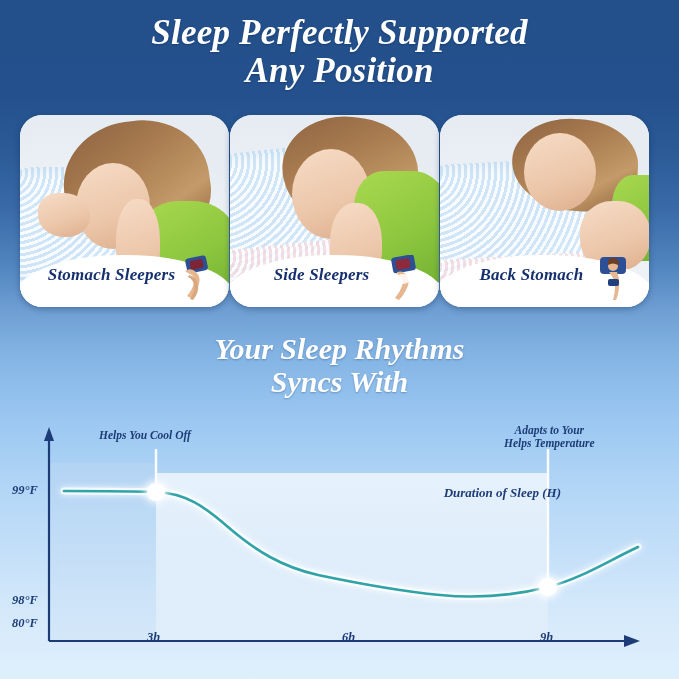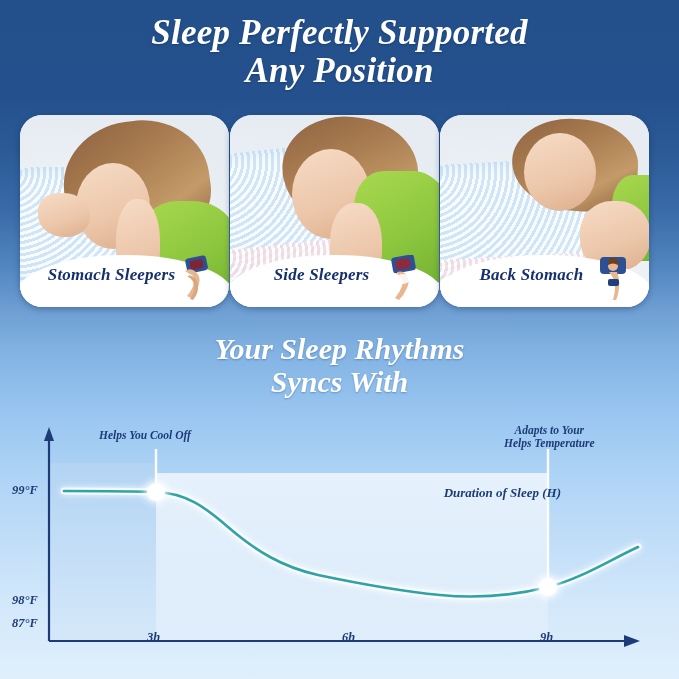--- a/index.html
+++ b/index.html
@@ -334,21 +334,21 @@
     <div class="ann" id="ann-left">Helps You Cool Off</div>
     <div class="ann" id="ann-right">
       <span>Adapts to Your</span>
       <span>Helps Temperature</span>
     </div>
 
     <div class="duration-label">Duration of Sleep (H)</div>
 
     <div class="axis-label ytick" style="top:68px;">99°F</div>
     <div class="axis-label ytick" style="top:150px;margin-top:28px;">98°F</div>
-    <div class="axis-label ytick" style="top:201px;">87°F</div>
+    <div class="axis-label ytick" style="top:201px;">80°F</div>
 
     <div class="axis-label xtick" style="left:147px;">3h</div>
     <div class="axis-label xtick" style="left:342px;">6h</div>
     <div class="axis-label xtick" style="left:540px;">9h</div>
 
   </div>
 
 </div>
 
 </body></html>

